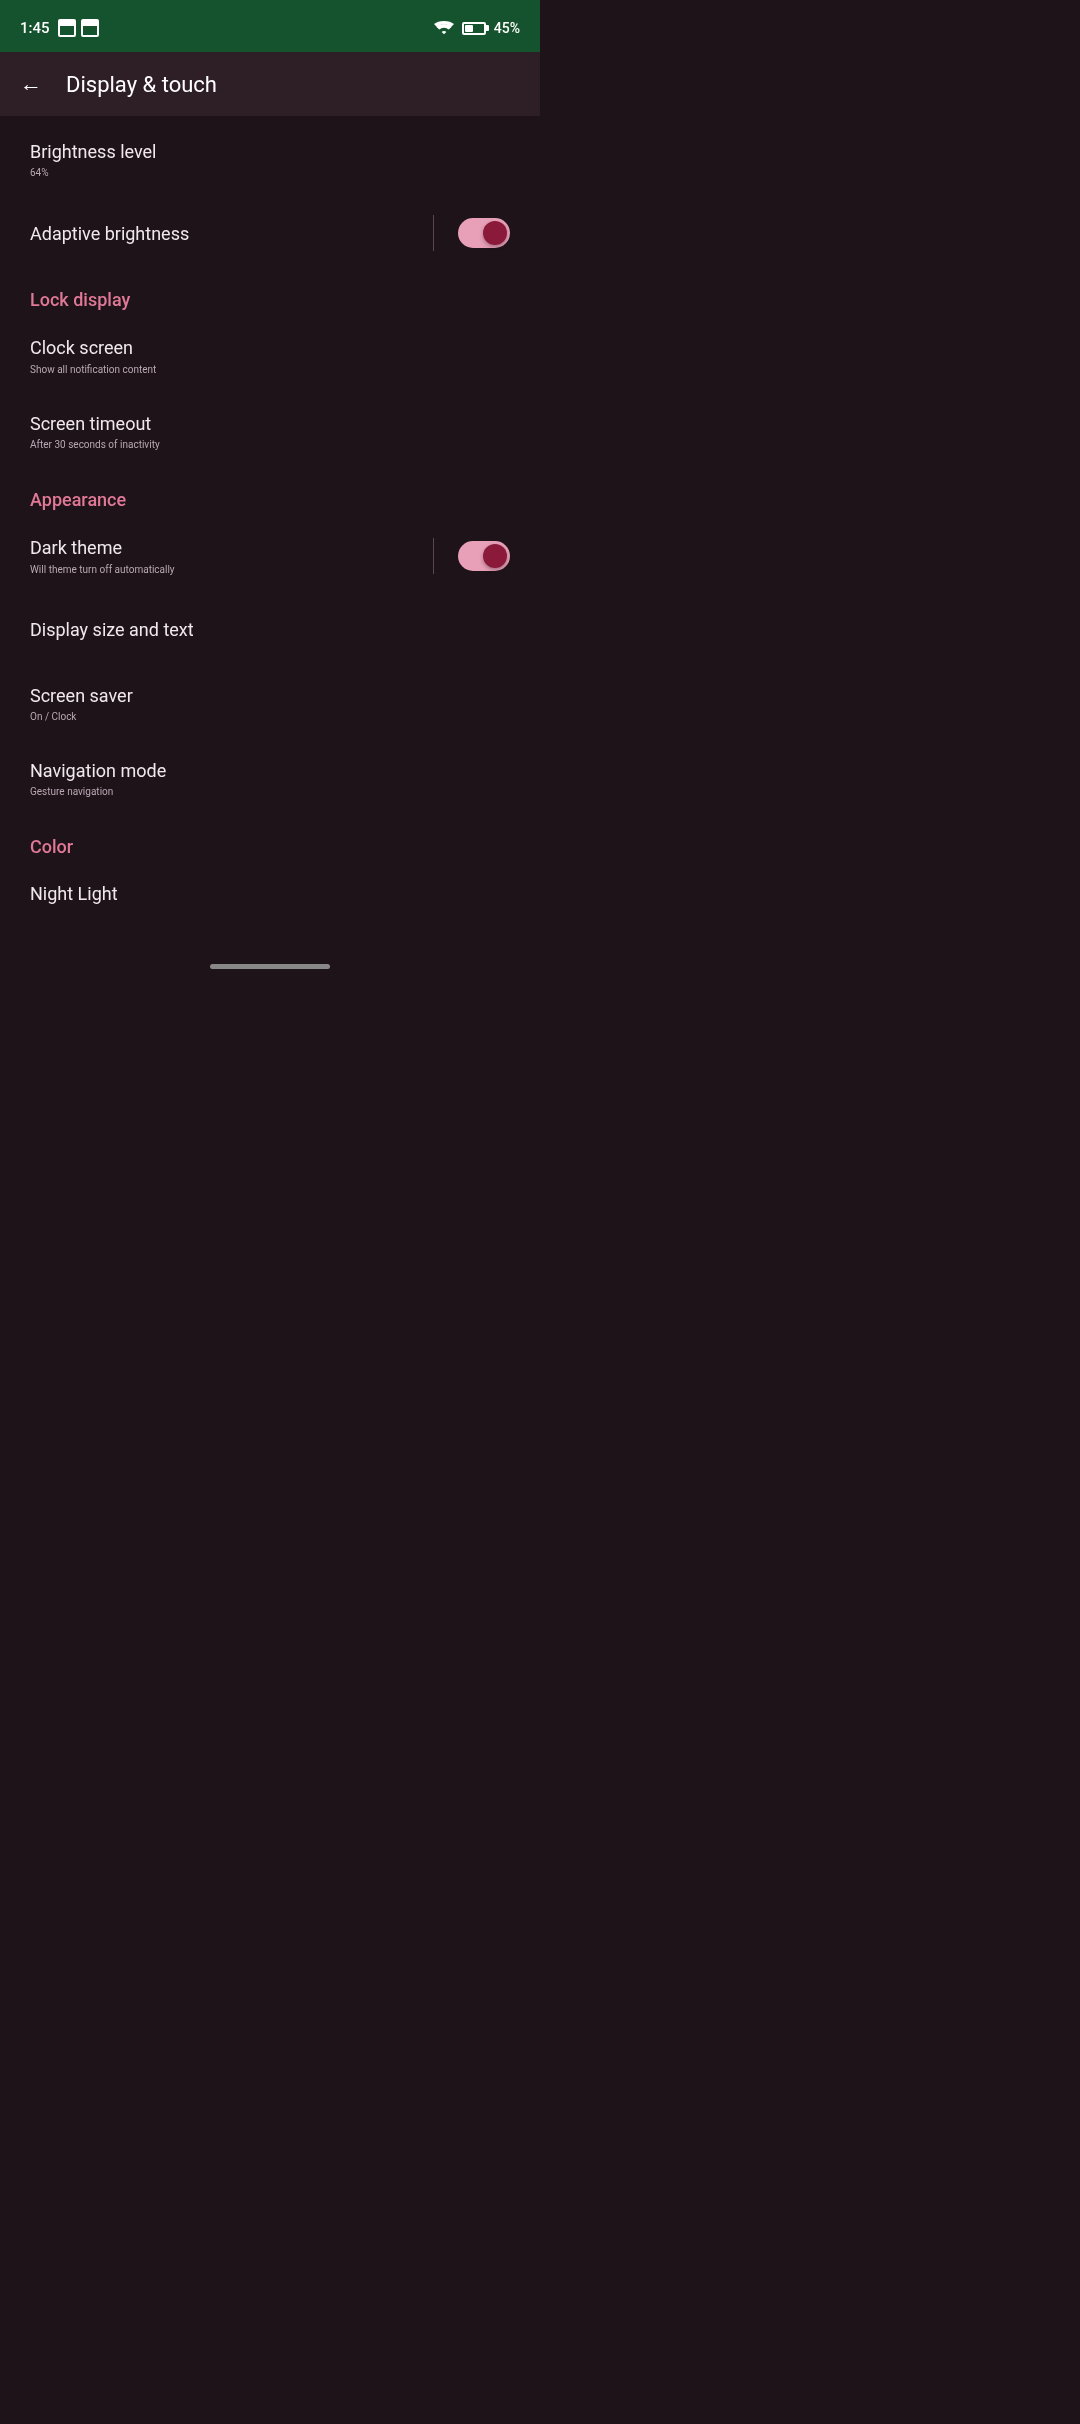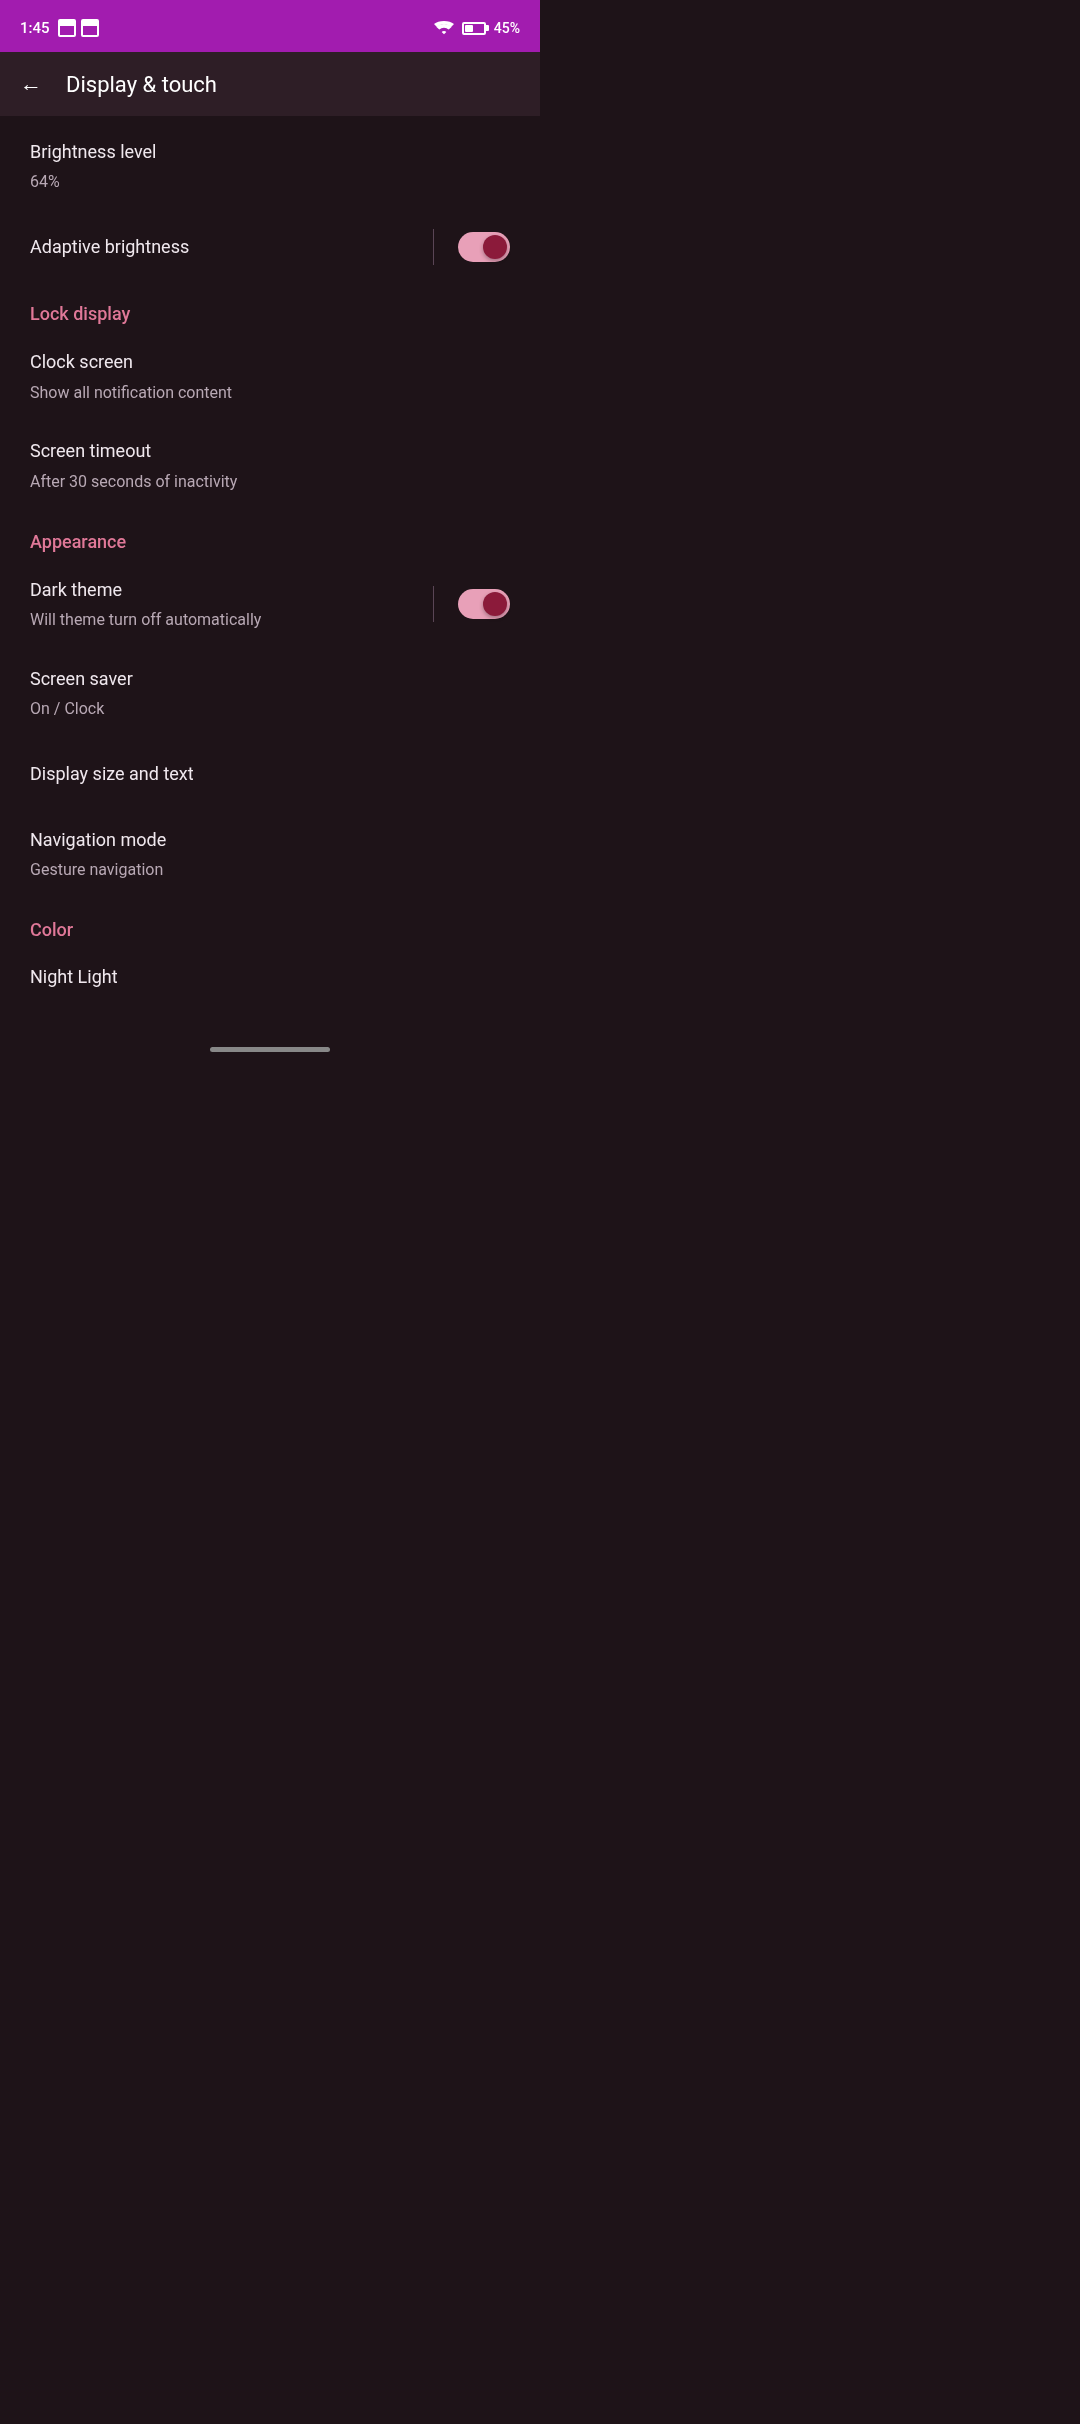--- a/index.html
+++ b/index.html
@@ -9,21 +9,21 @@
       width: 540px;
       min-height: 1212px;
       background-color: #1e1318;
       font-family: 'Roboto', sans-serif;
       color: #f0e8ee;
       overflow-x: hidden;
     }
 
     
     .status-bar {
-      background-color: #a21caf;
+      background-color: #14532d;
       display: flex;
       align-items: center;
       justify-content: space-between;
       padding: 14px 20px 10px 20px;
       height: 52px;
     }
 
     .status-left {
       display: flex;
       align-items: center;
@@ -155,23 +155,23 @@
     }
 
     .setting-title {
       font-size: 18px;
       font-weight: 400;
       color: #f0e8ee;
       line-height: 1.3;
     }
 
     .setting-subtitle {
-      font-size: 16px;
+      font-size: 10px;
       color: #b8a8b4;
-      margin-top: 9px;
+      margin-top: 3px;
       line-height: 1.3;
     }
 
     .setting-right {
       display: flex;
       align-items: center;
       gap: 12px;
     }
 
     
@@ -326,28 +326,28 @@
     <div class="setting-right">
       <div class="divider-line"></div>
       <div class="toggle on">
         <div class="toggle-knob"></div>
       </div>
     </div>
   </div>
 
   <div class="setting-item">
     <div class="setting-text">
+      <div class="setting-title">Display size and text</div>
+    </div>
+  </div>
+
+  <div class="setting-item">
+    <div class="setting-text">
       <div class="setting-title">Screen saver</div>
       <div class="setting-subtitle">On / Clock</div>
-    </div>
-  </div>
-
-  <div class="setting-item">
-    <div class="setting-text">
-      <div class="setting-title">Display size and text</div>
     </div>
   </div>
 
   <div class="setting-item">
     <div class="setting-text">
       <div class="setting-title">Navigation mode</div>
       <div class="setting-subtitle">Gesture navigation</div>
     </div>
   </div>
 

